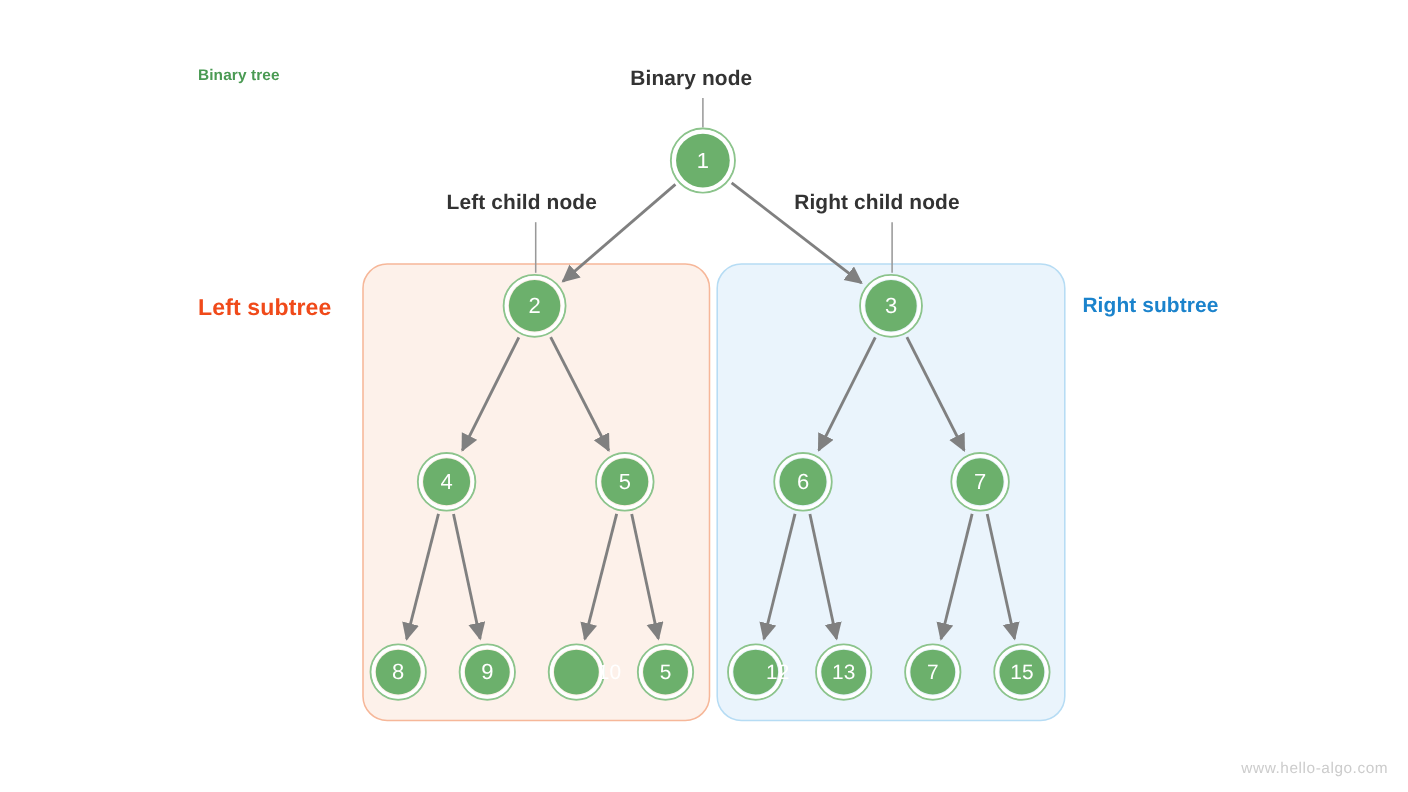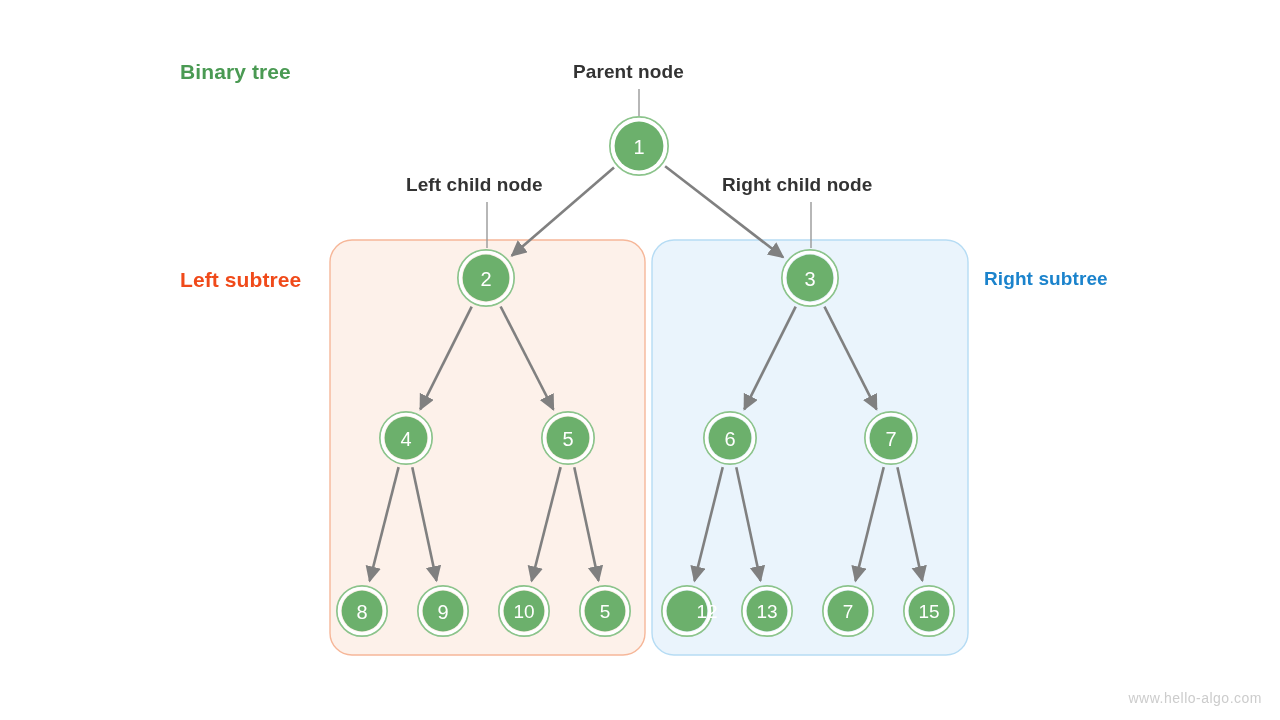--- a/index.html
+++ b/index.html
@@ -27,21 +27,21 @@
     width: 1280px;
     height: 720px;
   }
   .label {
     position: absolute;
     font-weight: bold;
     white-space: nowrap;
     letter-spacing: 0.1px;
   }
   .label-title {
-    font-size: 21px;
+    font-size: 14px;
     color: #4a9a53;
   }
   .label-left-sub {
     font-size: 21px;
     color: #f04a1a;
   }
   .label-right-sub {
     font-size: 19px;
     color: #1b83cc;
   }
@@ -188,30 +188,30 @@
   <div id="node-label-layer">
       <div class="node-text" style="left: 639px; top: 147px;">1</div>
       <div class="node-text" style="left: 486px; top: 279px;">2</div>
       <div class="node-text" style="left: 810px; top: 279px;">3</div>
       <div class="node-text" style="left: 406px; top: 439px;">4</div>
       <div class="node-text" style="left: 568px; top: 439px;">5</div>
       <div class="node-text" style="left: 730px; top: 439px;">6</div>
       <div class="node-text" style="left: 891px; top: 439px;">7</div>
       <div class="node-text" style="left: 362px; top: 612px;">8</div>
       <div class="node-text" style="left: 443px; top: 612px;">9</div>
-      <div class="node-text small" style="left: 524px; top: 612px;">10</div>
+      <div class="node-text small" style="left: 554px; top: 612px;">10</div>
       <div class="node-text small" style="left: 605px; top: 612px;">5</div>
       <div class="node-text small" style="left: 687px; top: 612px; margin-left: 20px;">12</div>
       <div class="node-text small" style="left: 767px; top: 612px;">13</div>
       <div class="node-text small" style="left: 848px; top: 612px;">7</div>
       <div class="node-text small" style="left: 929px; top: 612px;">15</div>
     </div>
   <div id="annotation-layer">
       <div class="label label-title" style="left: 180px; top: 60px;">Binary tree</div>
-      <div class="label label-annot" style="left: 573px; top: 61px;">Parent node</div>
+      <div class="label label-annot" style="left: 573px; top: 61px;">Binary node</div>
       <div class="label label-annot" style="left: 406px; top: 174px;">Left child node</div>
       <div class="label label-annot" style="left: 722px; top: 174px; text-align: right;">Right child node</div>
       <div class="label label-left-sub" style="left: 180px; top: 268px;">Left subtree</div>
       <div class="label label-right-sub" style="left: 984px; top: 268px;">Right subtree</div>
     </div>
 
   <div class="watermark">www.hello-algo.com</div>
 </div>
 
 </body></html>

